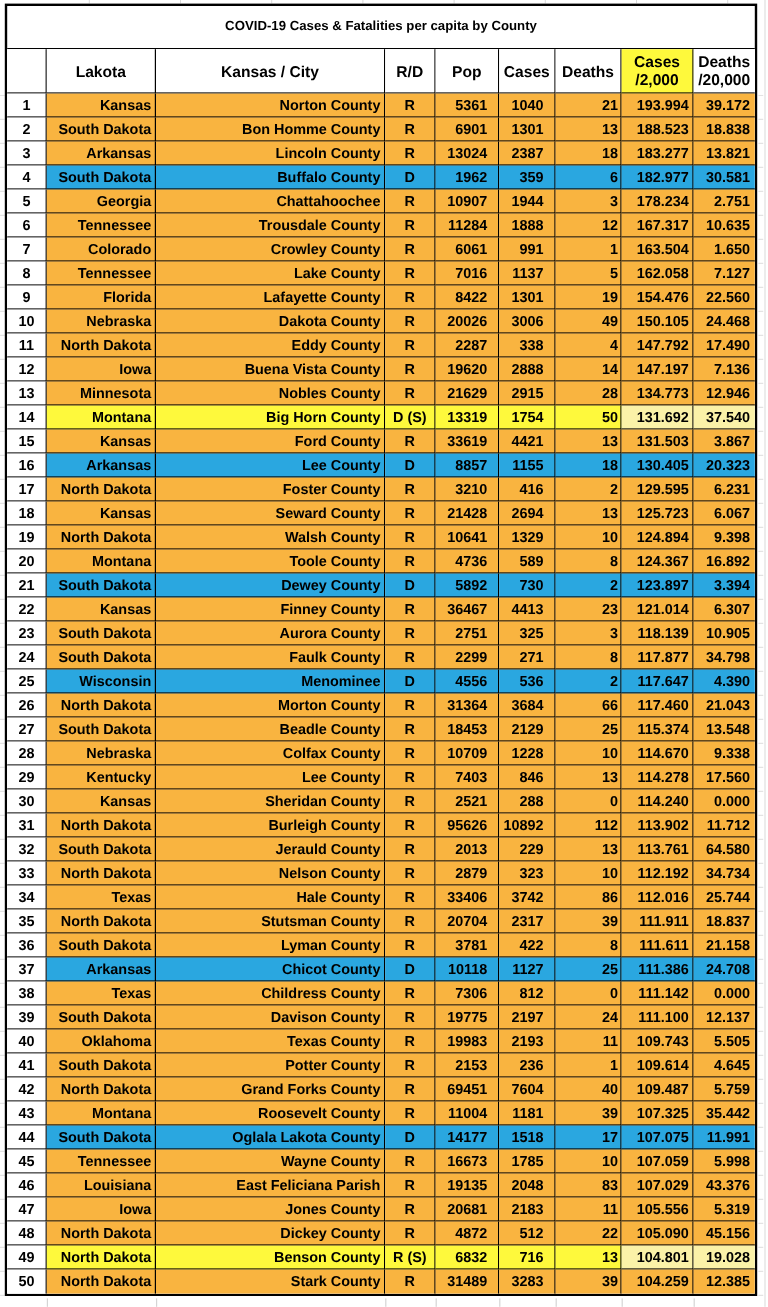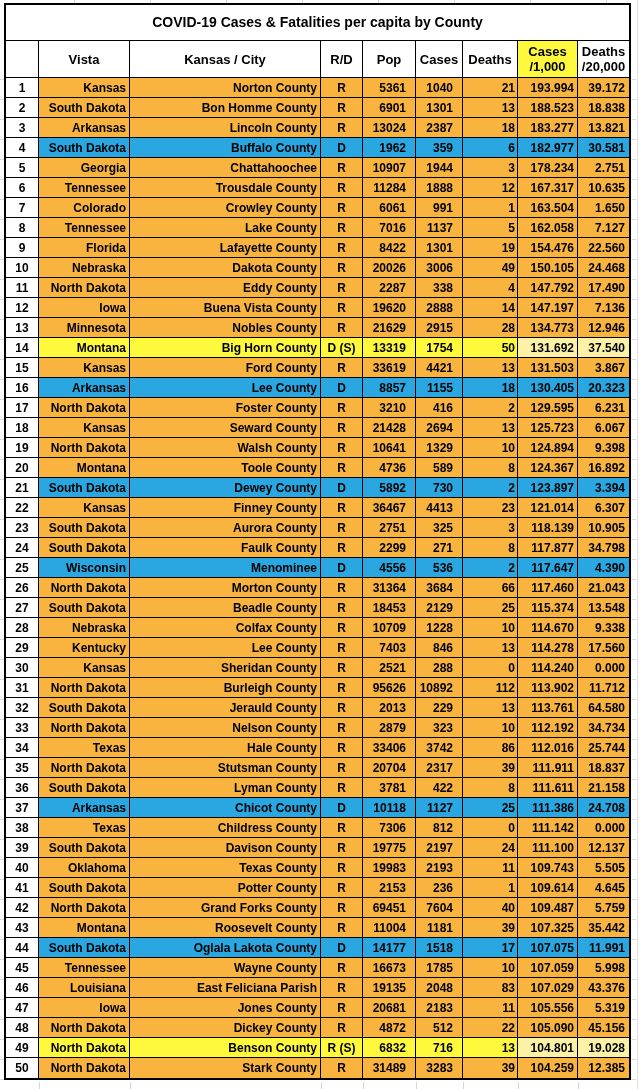--- a/index.html
+++ b/index.html
@@ -29,21 +29,21 @@
   .grid-right-stubs { left: 632px; }
   .grid-right-line  { position: absolute; left: 637px; top: 0; width: 1px; height: 1089px; background: #e0e0e0; }
   .grid-bottom-strip { position: absolute; left: 4px; top: 1082px; width: 627px; height: 7px; }
   .grid-bottom-strip .stub { position: absolute; top: 0; width: 1px; height: 7px; background: #d5d5d5; }
 
   
   .sheet { position: absolute; left: 4px; top: 3px; width: 627px; border: 2px solid #000; background: #fff; }
 
   .title-block { border-bottom: 1px solid #000; height: 36px;
     display: flex; flex-direction: column; justify-content: center; text-align: center; }
-  .title-line    { font-size: 14px; line-height: 17px; white-space: nowrap; }
+  .title-line    { font-size: 11px; line-height: 17px; white-space: nowrap; }
   .subtitle-line { font-size: 12px; line-height: 16px; white-space: nowrap; }
 
   .tbl { display: grid; grid-template-columns: 33px 91px 191px 42px 53px 47px 55px 60px 51px;
     grid-template-rows: 37px; grid-auto-rows: 20px; width: 623px; background: #fff; }
 
   .hc { border-right: 1px solid #000; border-bottom: 1px solid #000;
     display: flex; align-items: center; justify-content: center;
     font-size: 13px; line-height: 15px; text-align: center; background: #fff; white-space: nowrap; }
   .hc.two-line { flex-direction: column; }
 
@@ -69,29 +69,29 @@
 
 <div class="sheet">
 
   <div class="title-block">
     <div class="title-line">COVID-19 Cases &amp; Fatalities per capita by County</div>
   </div>
 
   <div class="tbl">
     <div style="display:contents">
       <div class="hc"></div>
-      <div class="hc">Vista</div>
+      <div class="hc">Lakota</div>
       <div class="hc">Kansas / City</div>
       <div class="hc">R/D</div>
       <div class="hc">Pop</div>
       <div class="hc">Cases</div>
       <div class="hc">Deaths</div>
       <div class="hc two-line" style="background: rgb(254, 249, 60);">
         <div>Cases</div>
-        <div>/1,000</div>
+        <div>/2,000</div>
       </div>
       <div class="hc two-line no-br">
         <div>Deaths</div>
         <div>/20,000</div>
       </div>
     </div>
 
   <div style="display: contents;"><div class="cell al-center" style="background: rgb(255, 255, 255);">1</div><div class="cell pad-small" style="background: rgb(249, 180, 64);">Kansas</div><div class="cell pad-small" style="background: rgb(249, 180, 64);">Norton County</div><div class="cell al-center" style="background: rgb(249, 180, 64);">R</div><div class="cell pad-wide" style="background: rgb(249, 180, 64);">5361</div><div class="cell pad-wide" style="background: rgb(249, 180, 64);">1040</div><div class="cell pad-tight" style="background: rgb(249, 180, 64);">21</div><div class="cell pad-small" style="background: rgb(249, 180, 64);">193.994</div><div class="cell pad-med no-br" style="background: rgb(249, 180, 64);">39.172</div></div>
       <div style="display: contents;"><div class="cell al-center" style="background: rgb(255, 255, 255);">2</div><div class="cell pad-small" style="background: rgb(249, 180, 64);">South Dakota</div><div class="cell pad-small" style="background: rgb(249, 180, 64);">Bon Homme County</div><div class="cell al-center" style="background: rgb(249, 180, 64);">R</div><div class="cell pad-wide" style="background: rgb(249, 180, 64);">6901</div><div class="cell pad-wide" style="background: rgb(249, 180, 64);">1301</div><div class="cell pad-tight" style="background: rgb(249, 180, 64);">13</div><div class="cell pad-small" style="background: rgb(249, 180, 64);">188.523</div><div class="cell pad-med no-br" style="background: rgb(249, 180, 64);">18.838</div></div>
       <div style="display: contents;"><div class="cell al-center" style="background: rgb(255, 255, 255);">3</div><div class="cell pad-small" style="background: rgb(249, 180, 64);">Arkansas</div><div class="cell pad-small" style="background: rgb(249, 180, 64);">Lincoln County</div><div class="cell al-center" style="background: rgb(249, 180, 64);">R</div><div class="cell pad-wide" style="background: rgb(249, 180, 64);">13024</div><div class="cell pad-wide" style="background: rgb(249, 180, 64);">2387</div><div class="cell pad-tight" style="background: rgb(249, 180, 64);">18</div><div class="cell pad-small" style="background: rgb(249, 180, 64);">183.277</div><div class="cell pad-med no-br" style="background: rgb(249, 180, 64);">13.821</div></div>

